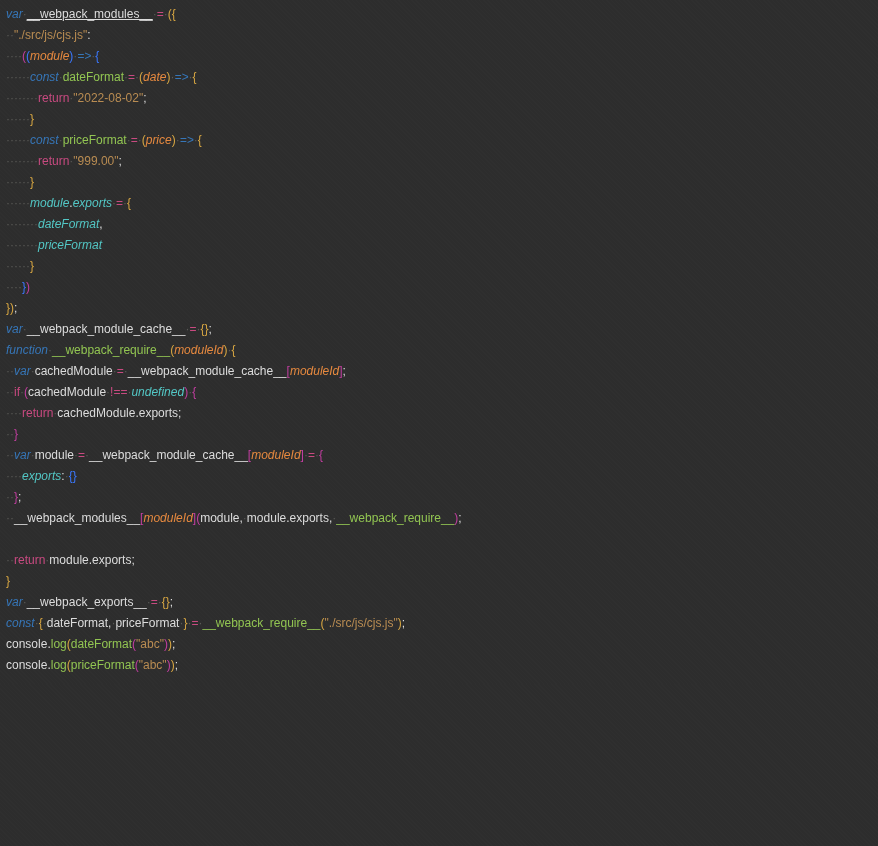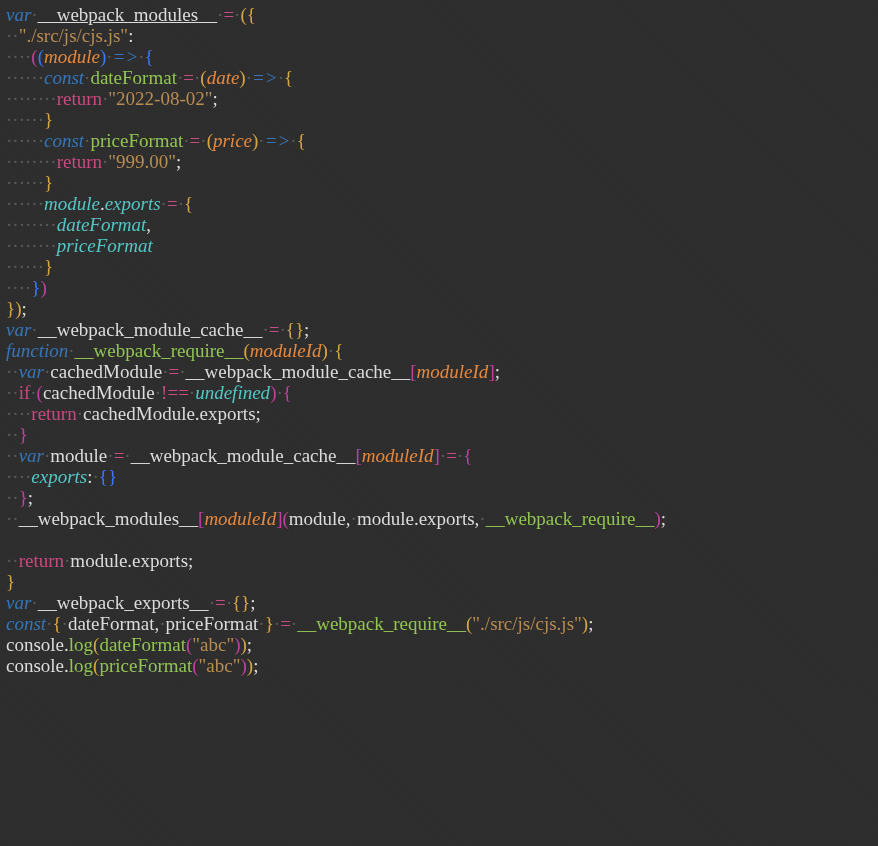--- a/index.html
+++ b/index.html
@@ -1,16 +1,16 @@
 <!DOCTYPE html>
 <html><head>
 <meta charset="utf-8">
 <style>
   html,body{margin:0;padding:0;background:#2d2d2d;background-image:repeating-linear-gradient(45deg,rgba(255,255,255,0.012) 0px,rgba(255,255,255,0.012) 1px,transparent 1px,transparent 3px);}
-  pre{margin:0;padding:4px 6px 8px 6px;font-family:Liberation Serif, serif;font-size:19px;line-height:21px;white-space:pre;color:#dcdcdc;}
+  pre{margin:0;padding:4px 6px 8px 6px;font-family:Liberation Sans, sans-serif;font-size:12px;line-height:21px;white-space:pre;color:#dcdcdc;}
   .kw{color:#3676b8;font-style:italic}          
   .idu{color:#dcdcdc;text-decoration:underline}  
   .id{color:#dcdcdc}
   .str{color:#b98c52}                            
   .fn{color:#92c552}                             
   .param{color:#e6893f;font-style:italic}        
   .prop{color:#53c7c5;font-style:italic}         
   .op{color:#c84a80}                             
   .pn{color:#d7a642}                             
   .pm{color:#c23ea0}                             

